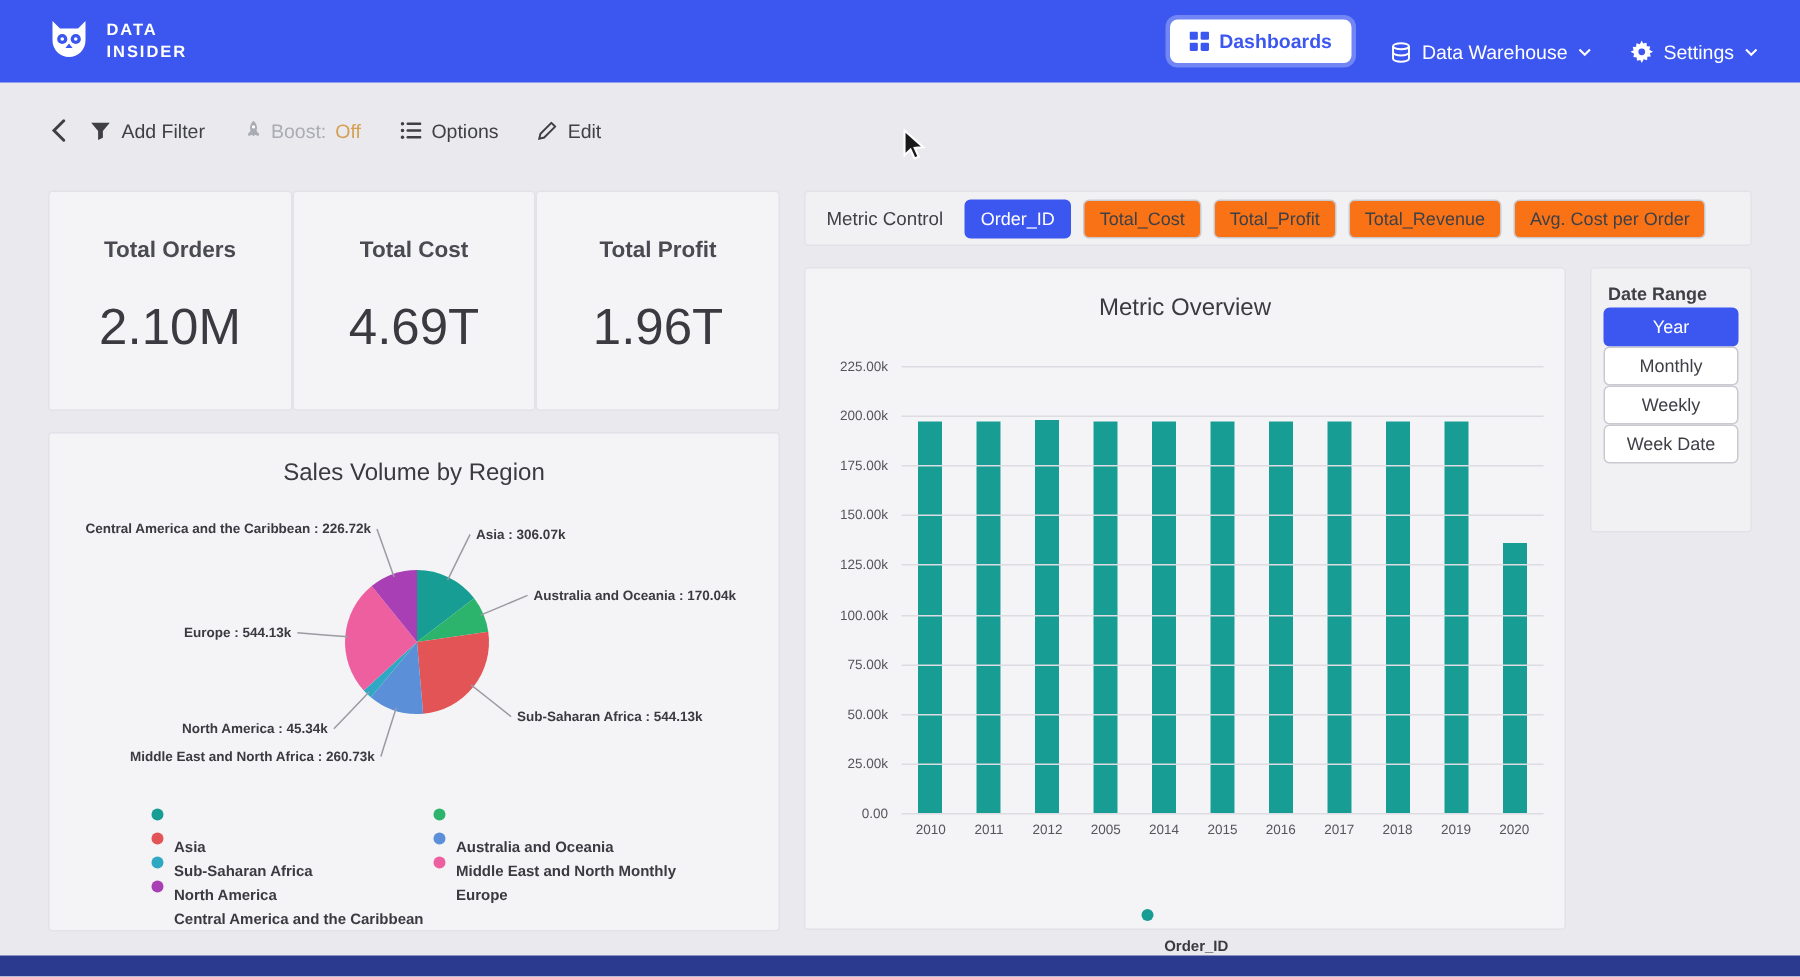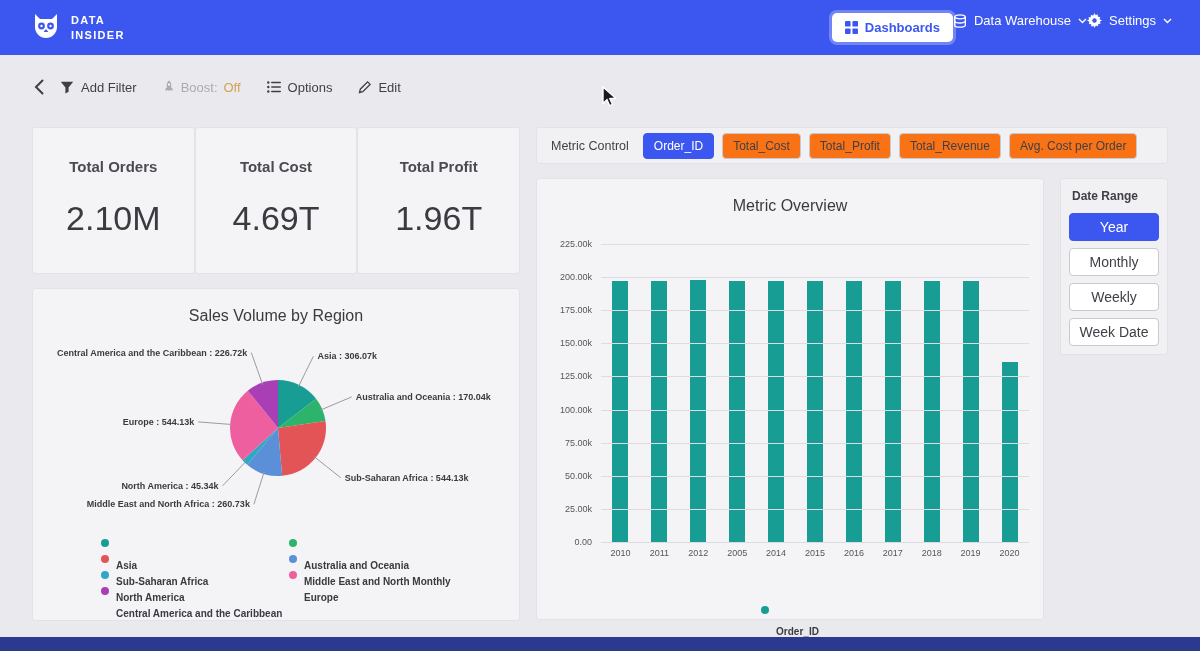--- a/index.html
+++ b/index.html
@@ -4,21 +4,21 @@
 <style>
   * { margin:0; padding:0; box-sizing:border-box; }
   html,body { width:1200px; height:651px; }
   body { font-family:"Liberation Sans", sans-serif; background:#E9E9EE; overflow:hidden; position:relative; }
   button { font-family:inherit; }
 
   
   .navbar { height:55px; background:#3C57F0; display:flex; align-items:center; justify-content:space-between; padding:0 28px 0 30px; }
   .brand { display:flex; align-items:center; gap:9px; }
   .brand-text { color:#fff; font-size:11px; font-weight:bold; letter-spacing:1.3px; line-height:1.3; }
-  .nav-right { display:flex; align-items:flex-start; }
+  .nav-right { display:flex; align-items:flex-end; gap:26px; }
   .dash-btn { display:flex; align-items:center; gap:7px; background:#fff; color:#3C57F0; border:none; border-radius:5px; padding:7px 13px; font-size:13px; font-weight:600; box-shadow:0 0 0 3px rgba(255,255,255,.28); cursor:pointer; }
   .nav-item { display:flex; align-items:center; gap:7px; background:none; border:none; color:#fff; font-size:13px; font-weight:500; cursor:pointer; }
 
   
   .subheader { height:64px; display:flex; align-items:center; padding:0 30px; gap:12px; }
   .back-btn { background:none; border:none; cursor:pointer; display:flex; align-items:center; padding:2px 4px; }
   .page-title { font-size:20px; font-weight:500; color:#3A3A40; flex:1; }
   .actions { display:flex; align-items:center; gap:26px; }
   .action-btn { display:flex; align-items:center; gap:7px; background:none; border:none; font-size:13px; color:#3F3F46; cursor:pointer; }
   .boost { display:flex; align-items:flex-start; gap:6px; font-size:13px; color:#ABABB4; cursor:pointer; background:none; border:none; }
@@ -62,22 +62,22 @@
   .gridline { position:absolute; left:0; right:0; height:1px; background:#DCDCE2; }
   .bars-row { position:absolute; left:0; right:0; top:0; bottom:0; display:flex; align-items:flex-end; }
   .bar-slot { flex:1; display:flex; justify-content:center; align-items:flex-end; height:100%; }
   .bar { width:16px; }
   .x-row { display:flex; margin-left:64px; padding-right:14px; margin-top:6px; }
   .xtick { flex:1; text-align:center; font-size:9px; color:#55555C; }
   .bar-legend { display:flex; justify-content:center; align-items:center; gap:7px; margin-top:24px; }
 
   
   .range-card { width:108px; height:177px; background:#F1F1F4; border:1px solid #E2E2E8; border-radius:3px; padding:10px 8px; flex:none; }
-  .range-label { font-size:12px; font-weight:600; color:#3F3F46; margin:0 0 10px 3px; }
-  .range-btn { display:block; width:100%; margin-bottom:7px; background:#fff; border:1px solid #C9C9D0; border-radius:4px; font-size:14px; color:#3F3F46; padding:5px 0; cursor:pointer; text-align:center; }
+  .range-label { font-size:12px; font-weight:600; color:#3F3F46; margin:0 0 2px 3px; }
+  .range-btn { display:block; width:100%; background:#fff; border:1px solid #C9C9D0; border-radius:4px; font-size:12px; color:#3F3F46; padding:5px 0; cursor:pointer; text-align:center; }
   .range-selected { background:#3C57F0; border-color:#3C57F0; color:#fff; }
 
   .bottom-bar { position:absolute; left:0; right:0; bottom:0; height:14px; background:#2B3A8F; }
   .cursor { position:absolute; left:602px; top:86px; z-index:50; pointer-events:none; }
 </style>
 </head>
 <body>
 
 <nav class="navbar">
   <div class="brand">

